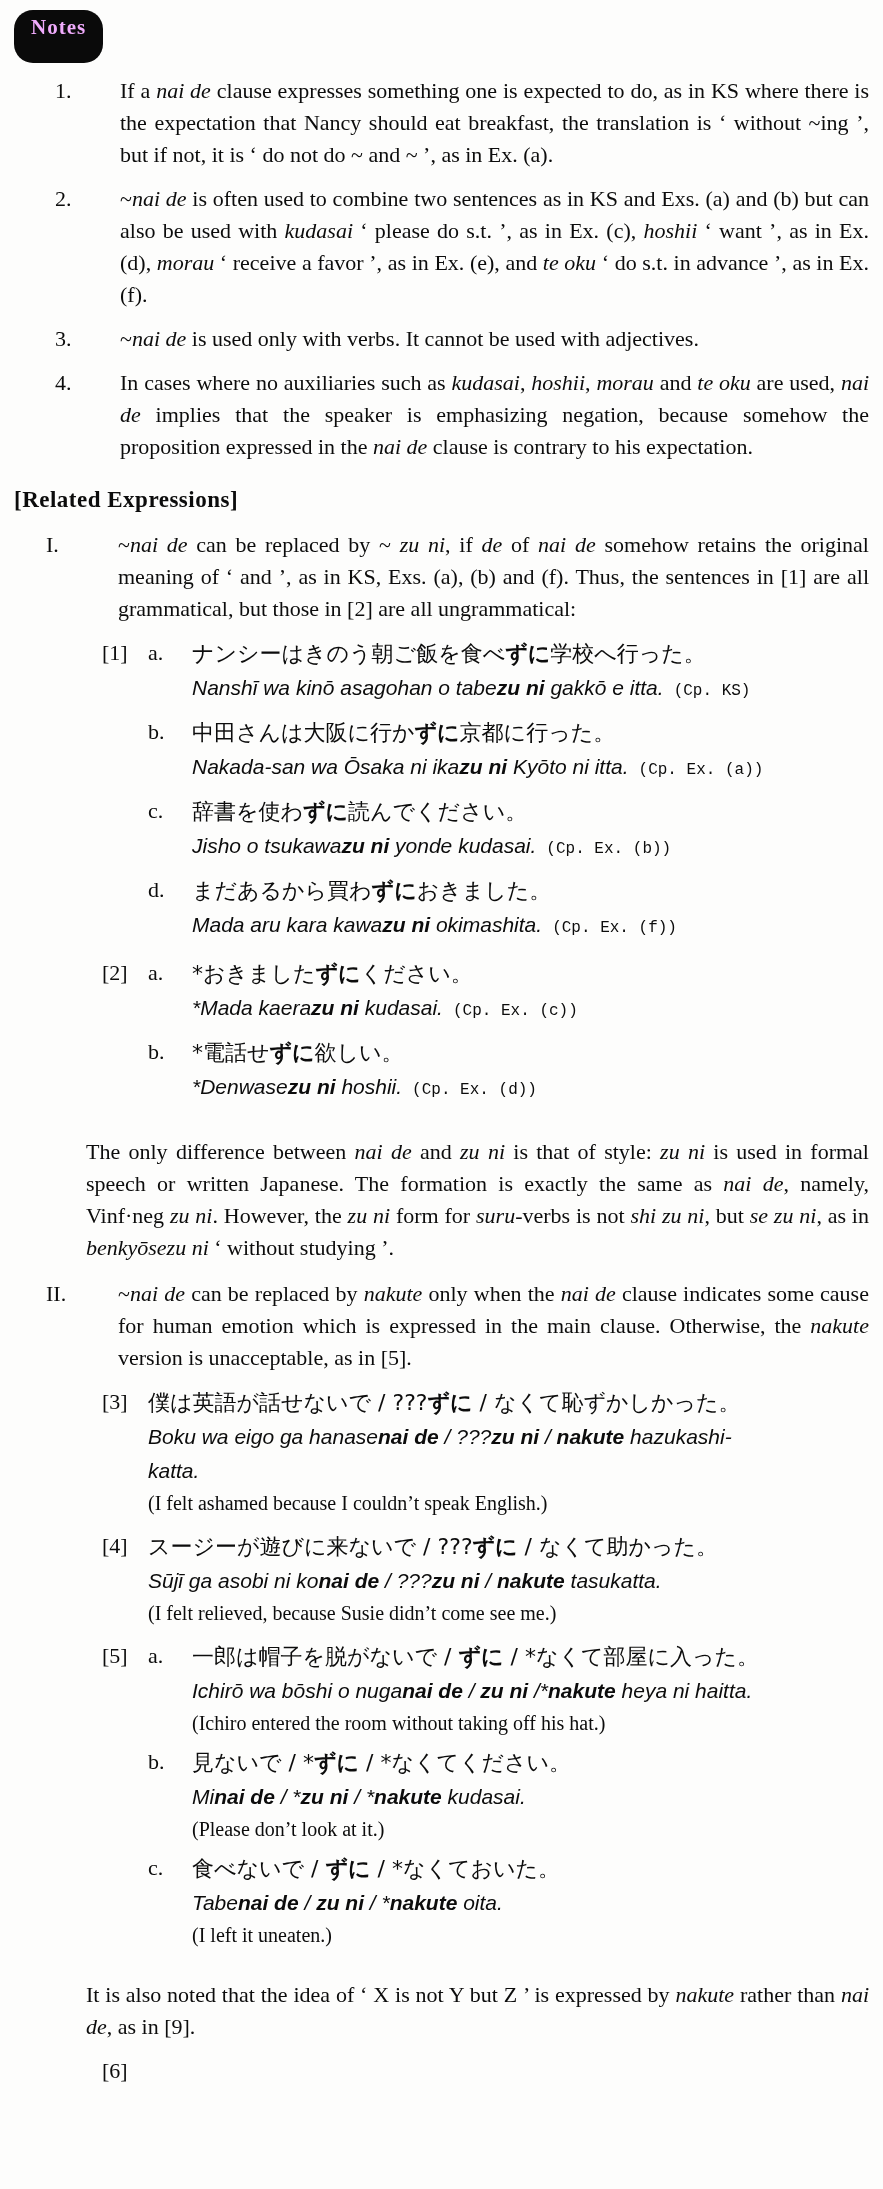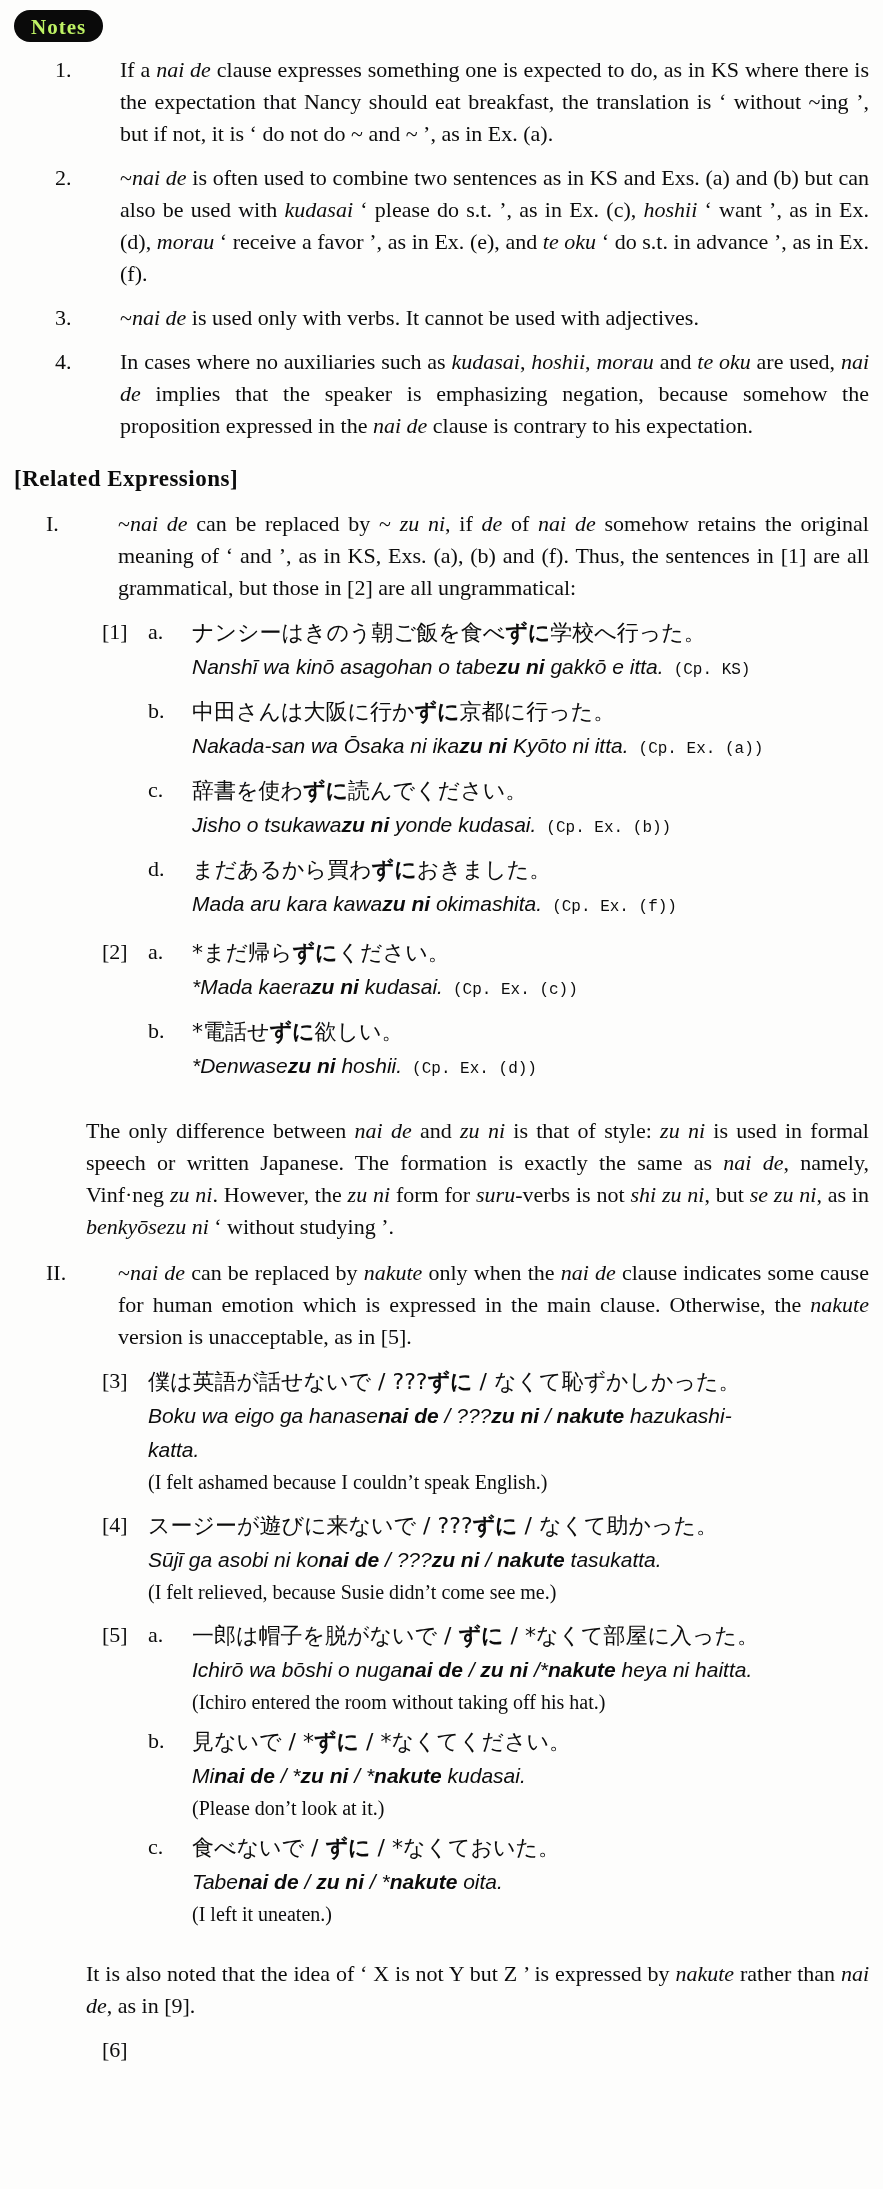--- a/index.html
+++ b/index.html
@@ -13,23 +13,23 @@
   .ro{font-family:"Liberation Sans",sans-serif;font-style:italic;font-size:21px;line-height:34px;}
   .tr{font-family:"Liberation Serif",serif;font-size:20px;line-height:30px;}
   .just{text-align:justify;margin-left:32px;}
   span.i{font-style:italic;}
   span.b{font-weight:bold;}
   span.bi{font-weight:bold;font-style:italic;}
   .ro span.r{font-style:normal;font-weight:normal;font-family:Liberation Mono, monospace;font-size:16px;margin-left:10px;}
   
   .pill-row{margin:0 0 0 14px;}
   .pill{
-    display:inline-block;background:#0a0a0a;color:#bef264;
+    display:inline-block;background:#0a0a0a;color:#f0abfc;
     font-family:"Liberation Serif",serif;font-weight:bold;font-size:21px;
-    line-height:24px;padding:5px 17px 3px 17px;border-radius:19px;letter-spacing:1px;
+    line-height:24px;padding:5px 17px 24px 17px;border-radius:19px;letter-spacing:1px;
   }
   .note{display:flex;margin-top:12px;}
   .note .m{flex:0 0 33px;margin-left:55px;}
   .note .bd{flex:1;}
   .relhdr{
     margin:22px 0 5px 14px;font-family:"Liberation Serif",serif;
     font-weight:bold;font-size:23px;line-height:30px;letter-spacing:0.5px;
   }
   .sect{display:flex;margin-top:14px;}
   .sect .m{flex:0 0 40px;margin-left:46px;}
@@ -104,21 +104,21 @@
     <div class="cc">
       <div class="jp"><span>まだあるから買わ</span><span class="b">ずに</span><span>おきました。</span></div>
       <div class="ro"><span class="i">Mada aru kara kawa</span><span class="bi">zu ni</span><span class="i"> okimashita.</span><span class="r">(Cp. Ex. (f))</span></div>
     </div>
   </div>
 
   <div class="ex g">
     <div class="cb en">[2]</div>
     <div class="cl en">a.</div>
     <div class="cc">
-      <div class="jp"><span>*まだ帰ら</span><span class="b">ずに</span><span>ください。</span></div>
+      <div class="jp"><span>*おきました</span><span class="b">ずに</span><span>ください。</span></div>
       <div class="ro"><span class="i">*Mada kaera</span><span class="bi">zu ni</span><span class="i"> kudasai.</span><span class="r">(Cp. Ex. (c))</span></div>
     </div>
   </div>
   <div class="ex">
     <div class="cb"></div>
     <div class="cl en">b.</div>
     <div class="cc">
       <div class="jp"><span>*電話せ</span><span class="b">ずに</span><span>欲しい。</span></div>
       <div class="ro"><span class="i">*Denwase</span><span class="bi">zu ni</span><span class="i"> hoshii.</span><span class="r">(Cp. Ex. (d))</span></div>
     </div>

